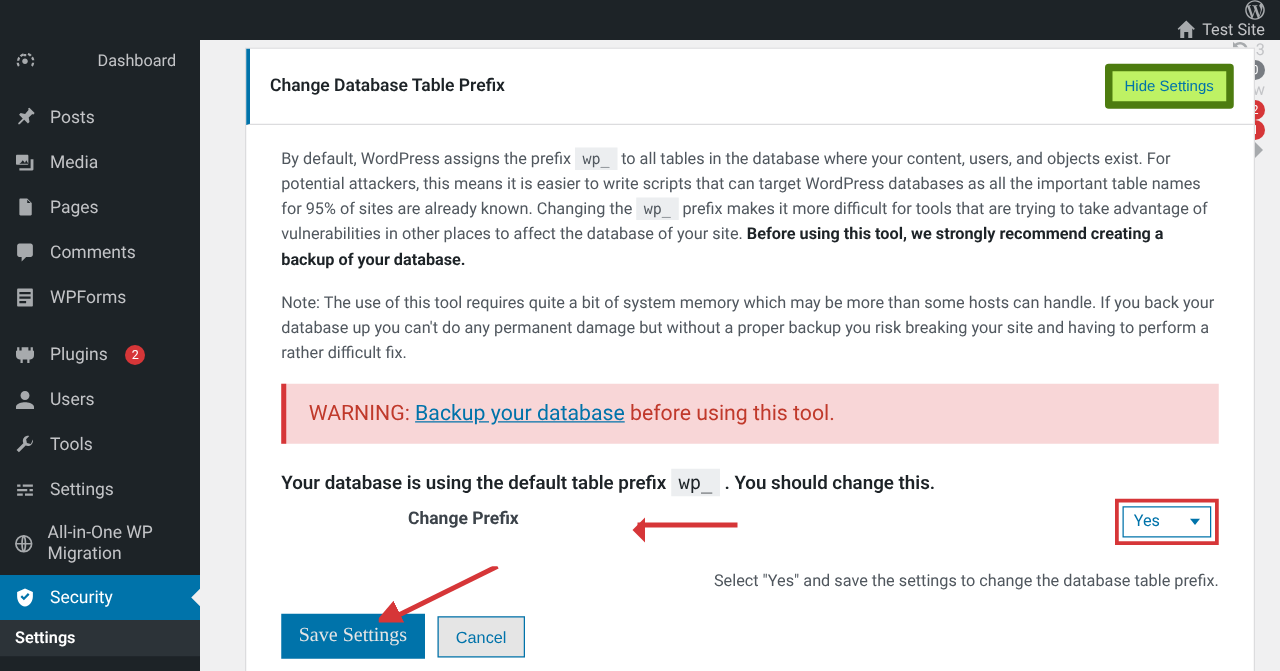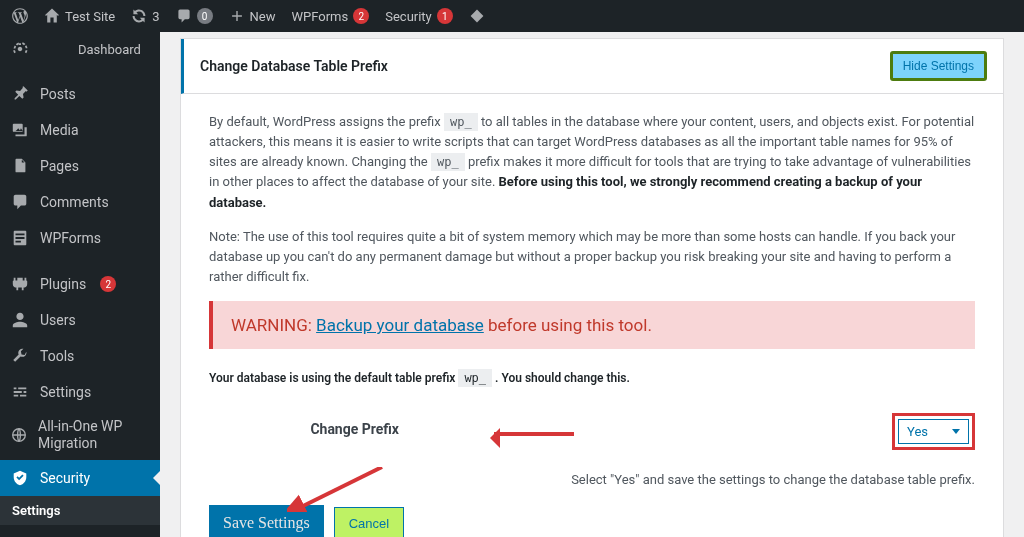--- a/index.html
+++ b/index.html
@@ -15,20 +15,21 @@
 
   
   .adminbar {
     height: 32px;
     background: #1d2327;
     color: #c3c4c7;
     display: flex;
     align-items: flex-end;
     font-size: 13px;
     padding: 0 4px;
+    flex-direction: column;
   }
   .adminbar .ab-item {
     display: flex;
     align-items: center;
     padding: 0 8px;
     height: 32px;
     gap: 5px;
     cursor: pointer;
   }
   .adminbar .badge {
@@ -84,60 +85,60 @@
     display:inline-flex; align-items:center; justify-content:center;
     min-width:16px; height:16px; border-radius:8px;
     background:#d63638; color:#fff; font-size:10px; padding:0 5px;
     margin-left:4px;
   }
 
   
   .content {
     position:absolute; top:32px; left:160px; right:0; bottom:0;
     overflow:auto;
-    padding:6px 20px 20px 20px;
+    padding:6px 20px 20px 36px;
   }
   .panel {
     border:1px solid #dcdcde;
     background:#fff;
   }
   .panel-head {
     border-left:3px solid #0073aa;
     padding:12px 16px;
     display:flex;
     align-items:center;
     justify-content:space-between;
     border-bottom:1px solid #dcdcde;
   }
   .panel-head h2 { font-size:14px; font-weight:600; color:#1d2327; }
   .outline-btn {
-    border:3px solid #4d7c0f;
+    border:6px solid #4d7c0f;
     color:#0073aa;
-    background:#7dd3fc;
+    background:#bef264;
     border-radius:3px;
     padding:5px 10px;
     font-size:12px;
     cursor:pointer;
   }
   .panel-body { padding:18px 28px 24px 28px; }
   .desc { font-size:13px; color:#50575e; line-height:1.55; margin-bottom:14px; }
   .desc code { background:#eceef0; padding:2px 6px; font-size:12px; font-family:monospace; }
   .desc b { color:#1d2327; }
 
   .warning {
     background:#f8d6d7;
     border-left:4px solid #d63638;
     padding:14px 18px;
     color:#c0392b;
     font-size:17px;
     margin:12px 0 22px 0;
   }
   .warning a { color:#0073aa; text-decoration:underline; }
 
-  .status-line { font-size:12px; color:#1d2327; font-weight:600; margin:16px 0 28px 0; }
+  .status-line { font-size:15px; color:#1d2327; font-weight:600; margin:16px 0 4px 0; }
   .status-line code { background:#eceef0; padding:2px 6px; font-family:monospace; font-weight:normal; }
 
   .setting-row { display:flex; align-items:flex-start; gap:18px;text-align:right; }
   .setting-label { width:190px; font-weight:700; font-size:14px; padding-top:8px; padding-left:10px;}
   .setting-control { flex:1; }
   .select-wrap {
     display:inline-flex;
     border:3px solid #d63638;
     padding:3px;
     position:relative;
@@ -155,21 +156,21 @@
   }
   .chev { width:0; height:0; border-left:4px solid transparent; border-right:4px solid transparent; border-top:5px solid #0073aa; }
   .helper { color:#50575e; font-size:13px; margin-top:22px; }
 
   .btn-row { margin-top:18px; display:flex; gap:10px; align-items:center; position:relative;}
   .primary-btn {
     background:#0073aa; color:#e5e5e5; border:none;
     padding:9px 14px; font-size:16px; cursor:pointer;font-family:Liberation Serif, serif;
   }
   .cancel-btn {
-    background:#bef264; color:#0073aa; border:1px solid #0073aa;
+    background:#e5e5e5; color:#0073aa; border:1px solid #0073aa;
     padding:8px 14px; font-size:13px; cursor:pointer;
   }
 
   
   .arrow-h {
     position:absolute;
     height:0;
     border-top:4px solid #d63638;
   }
   .arrow-h::before {

